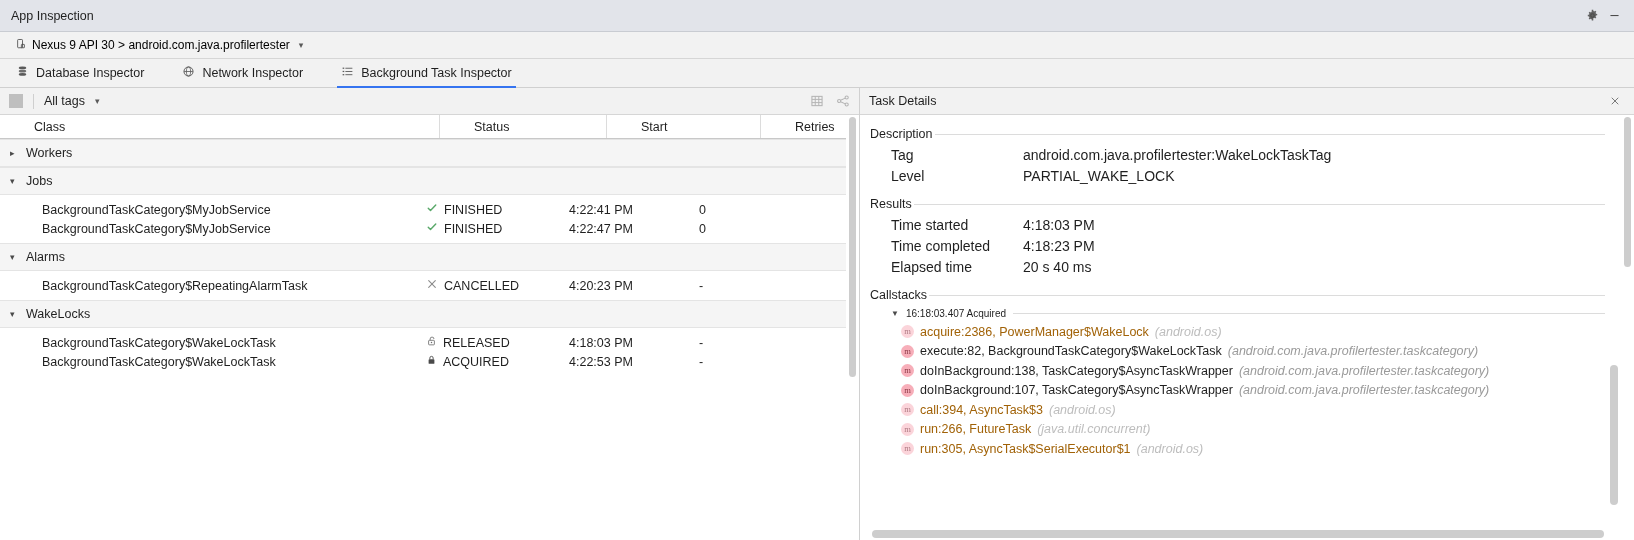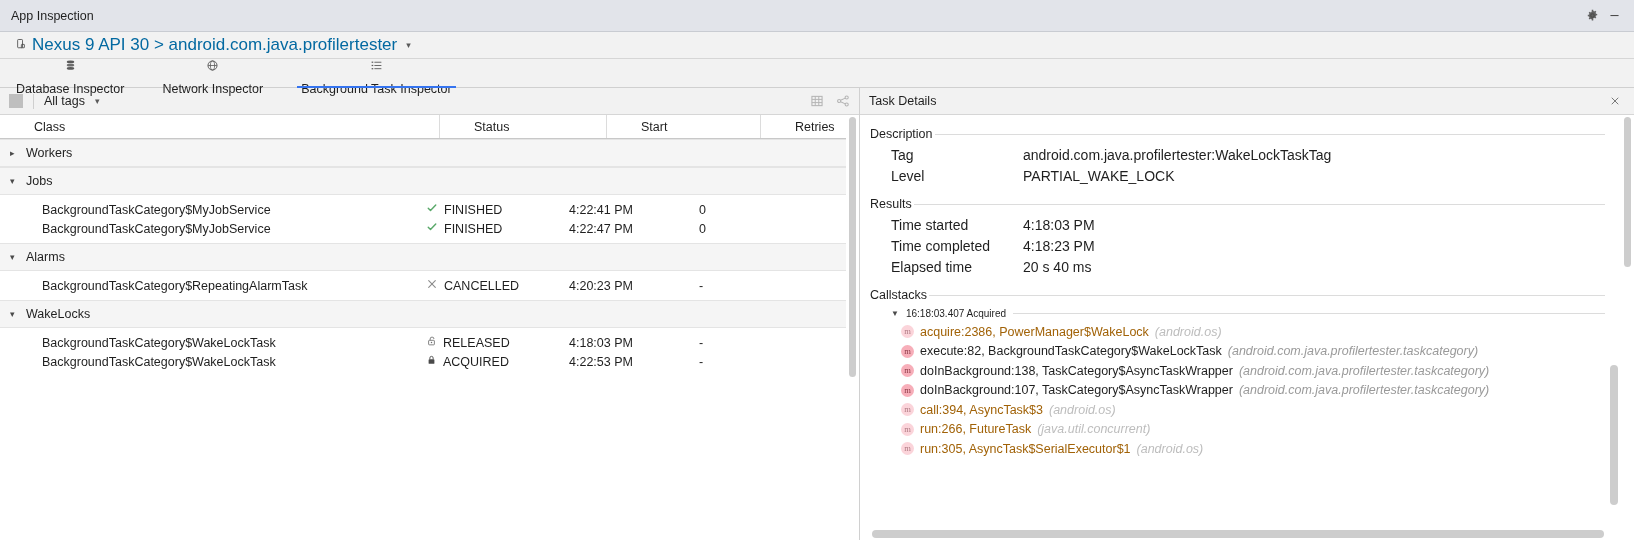--- a/index.html
+++ b/index.html
@@ -29,39 +29,38 @@
 
   
   .devicebar {
     height: 27px; min-height: 27px;
     background: #f2f2f2;
     border-bottom: 1px solid #d6d6d6;
     display: flex; align-items: center;
     padding-left: 10px;
   }
   .device-chip { display: flex; align-items: center; gap: 5px; padding: 2px 5px; }
-  .device-chip .dtext { font-size: 17px; color: #0369a1; }
+  .device-chip .dtext { font-size: 12px; color: #000000; }
   .chev { color: #5a5a5a; font-size: 9px; margin-left: 4px; line-height: 1; }
 
   
   .tabs {
     height: 29px; min-height: 29px;
     background: #f2f2f2;
     border-bottom: 1px solid #d0d0d0;
     display: flex; align-items: stretch;
     padding-left: 14px;
   }
   .tab {
     display: flex; align-items: center; gap: 7px;
     padding: 0 14px 0 2px;
     margin-right: 22px;
     position: relative;
     font-size: 12.5px;
     color: #1f1f1f;
-    flex-direction: column;
   }
   .tab.active::after {
     content: ""; position: absolute; left: -2px; right: 10px; bottom: -1px;
     height: 2px; background: #3574f0;
   }
 
   
   .body { flex: 1; display: flex; min-height: 0; }
   .left { width: 860px; min-width: 860px; display: flex; flex-direction: column; border-right: 1px solid #d0d0d0; background: #fff; }
   .right { flex: 1; display: flex; flex-direction: column; background: #fff; min-width: 0; }

